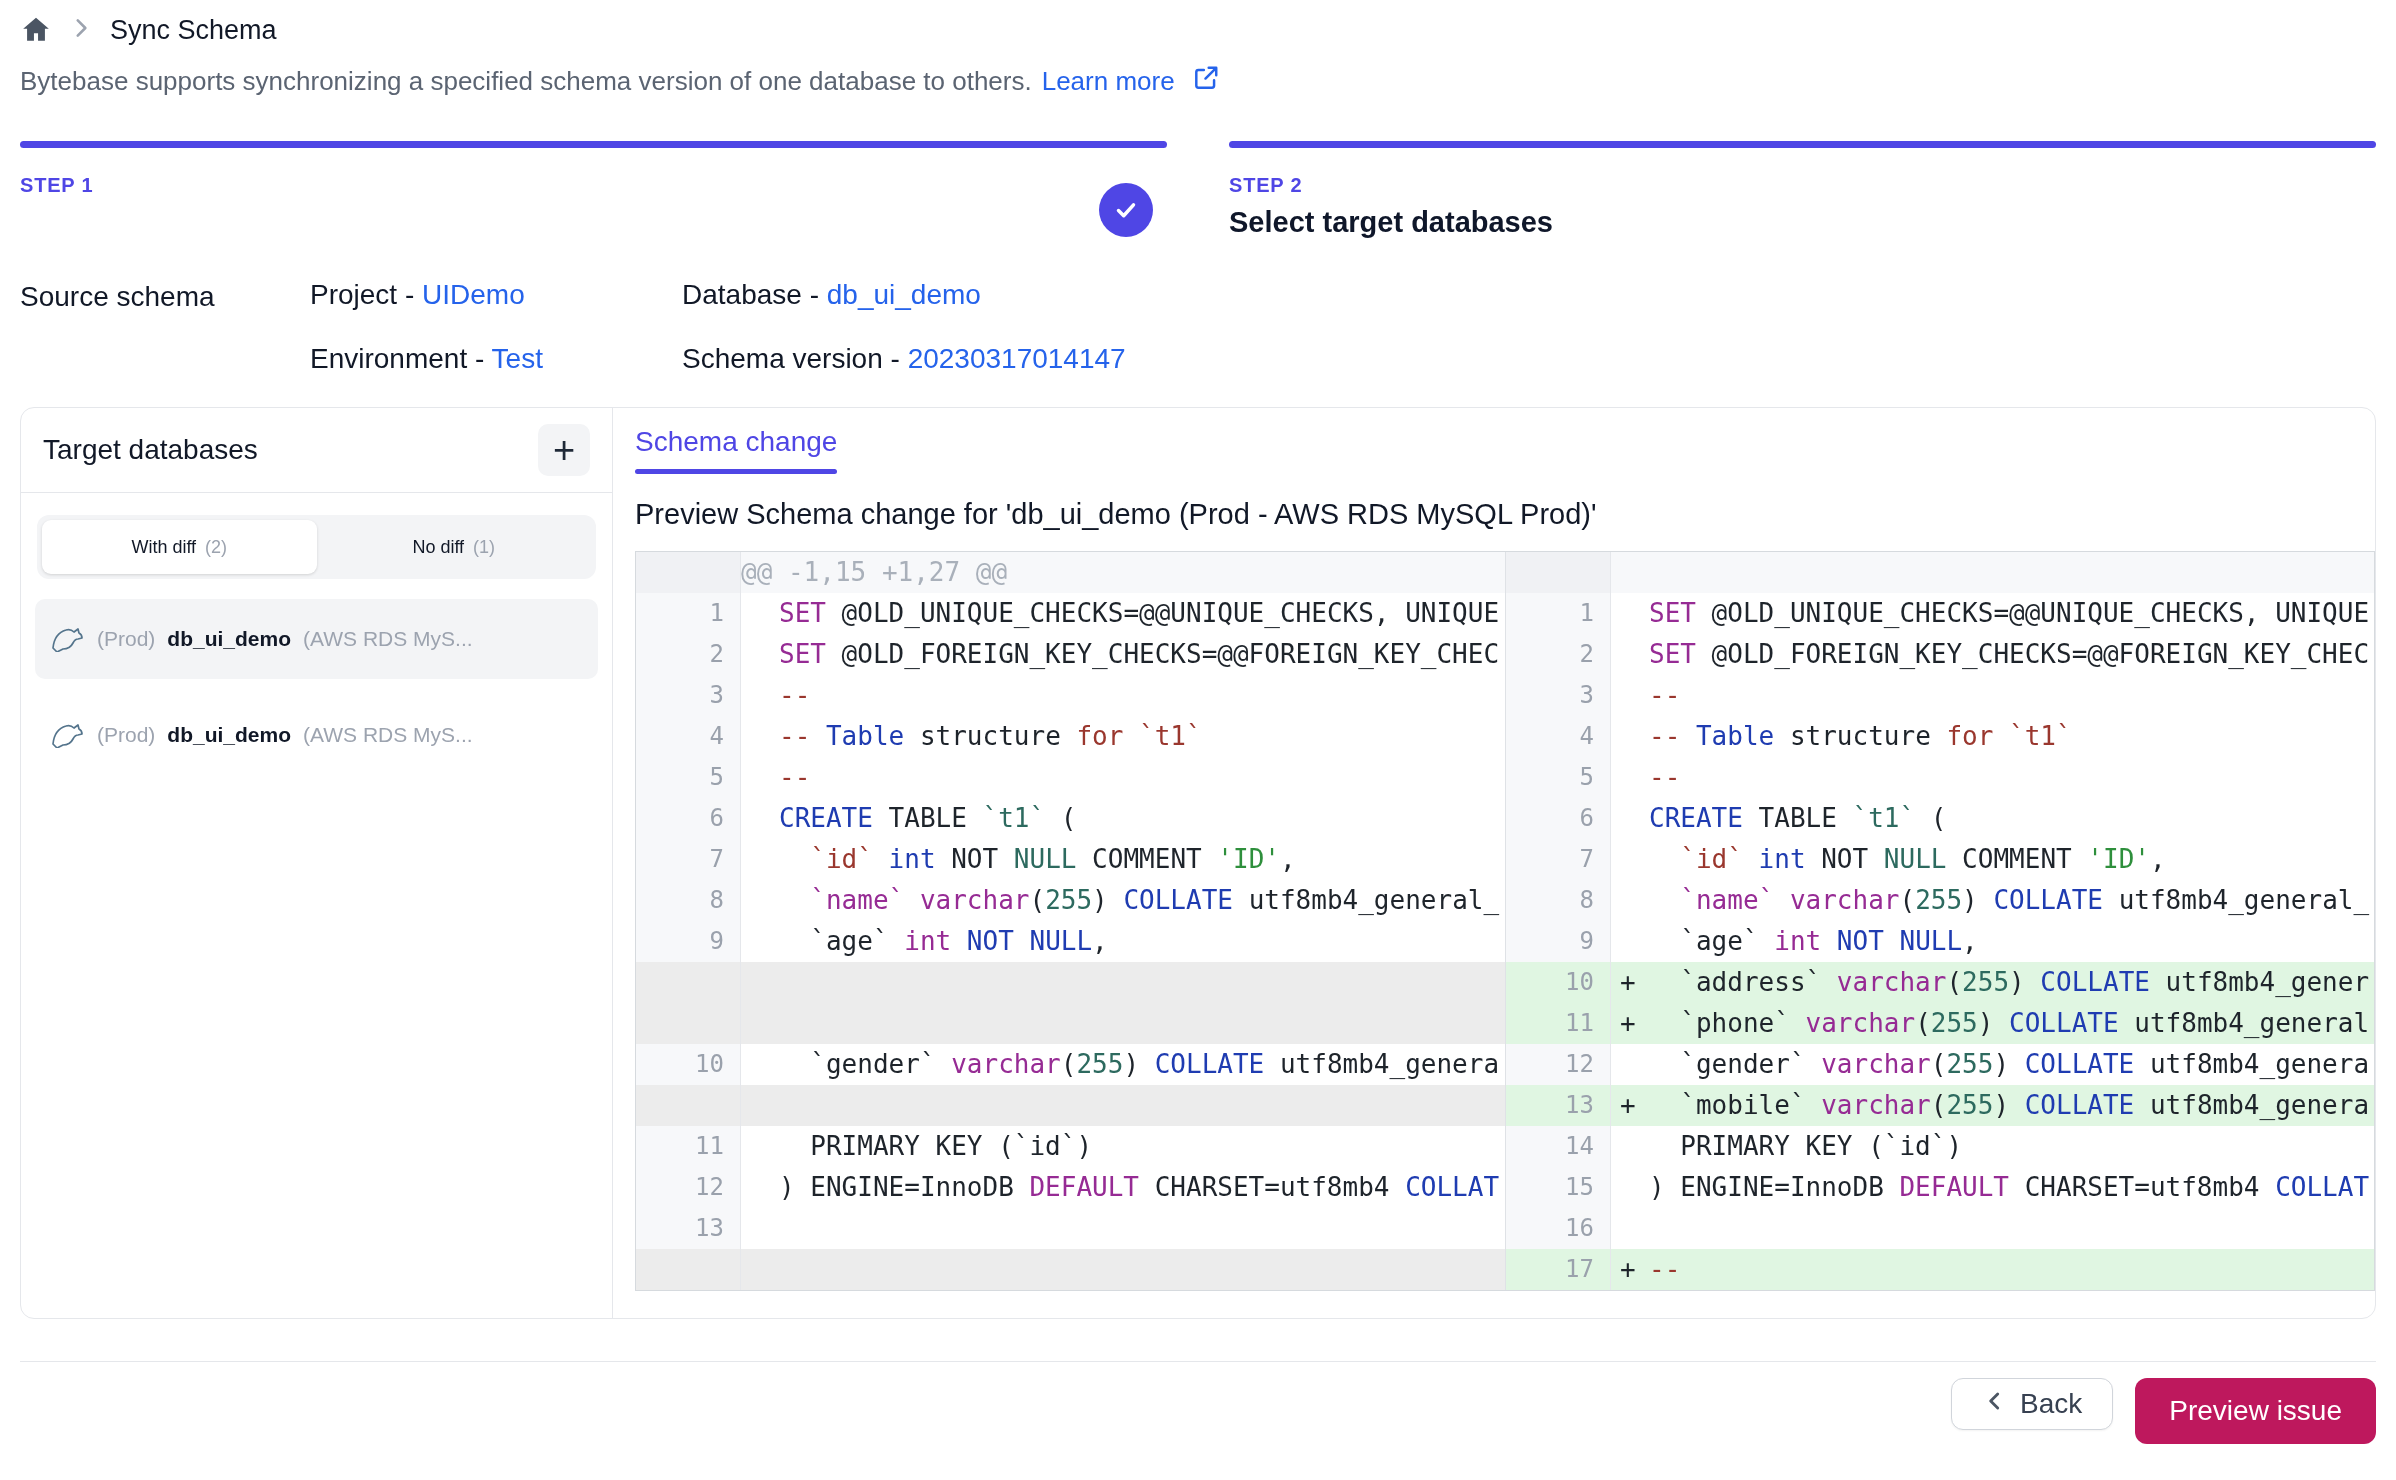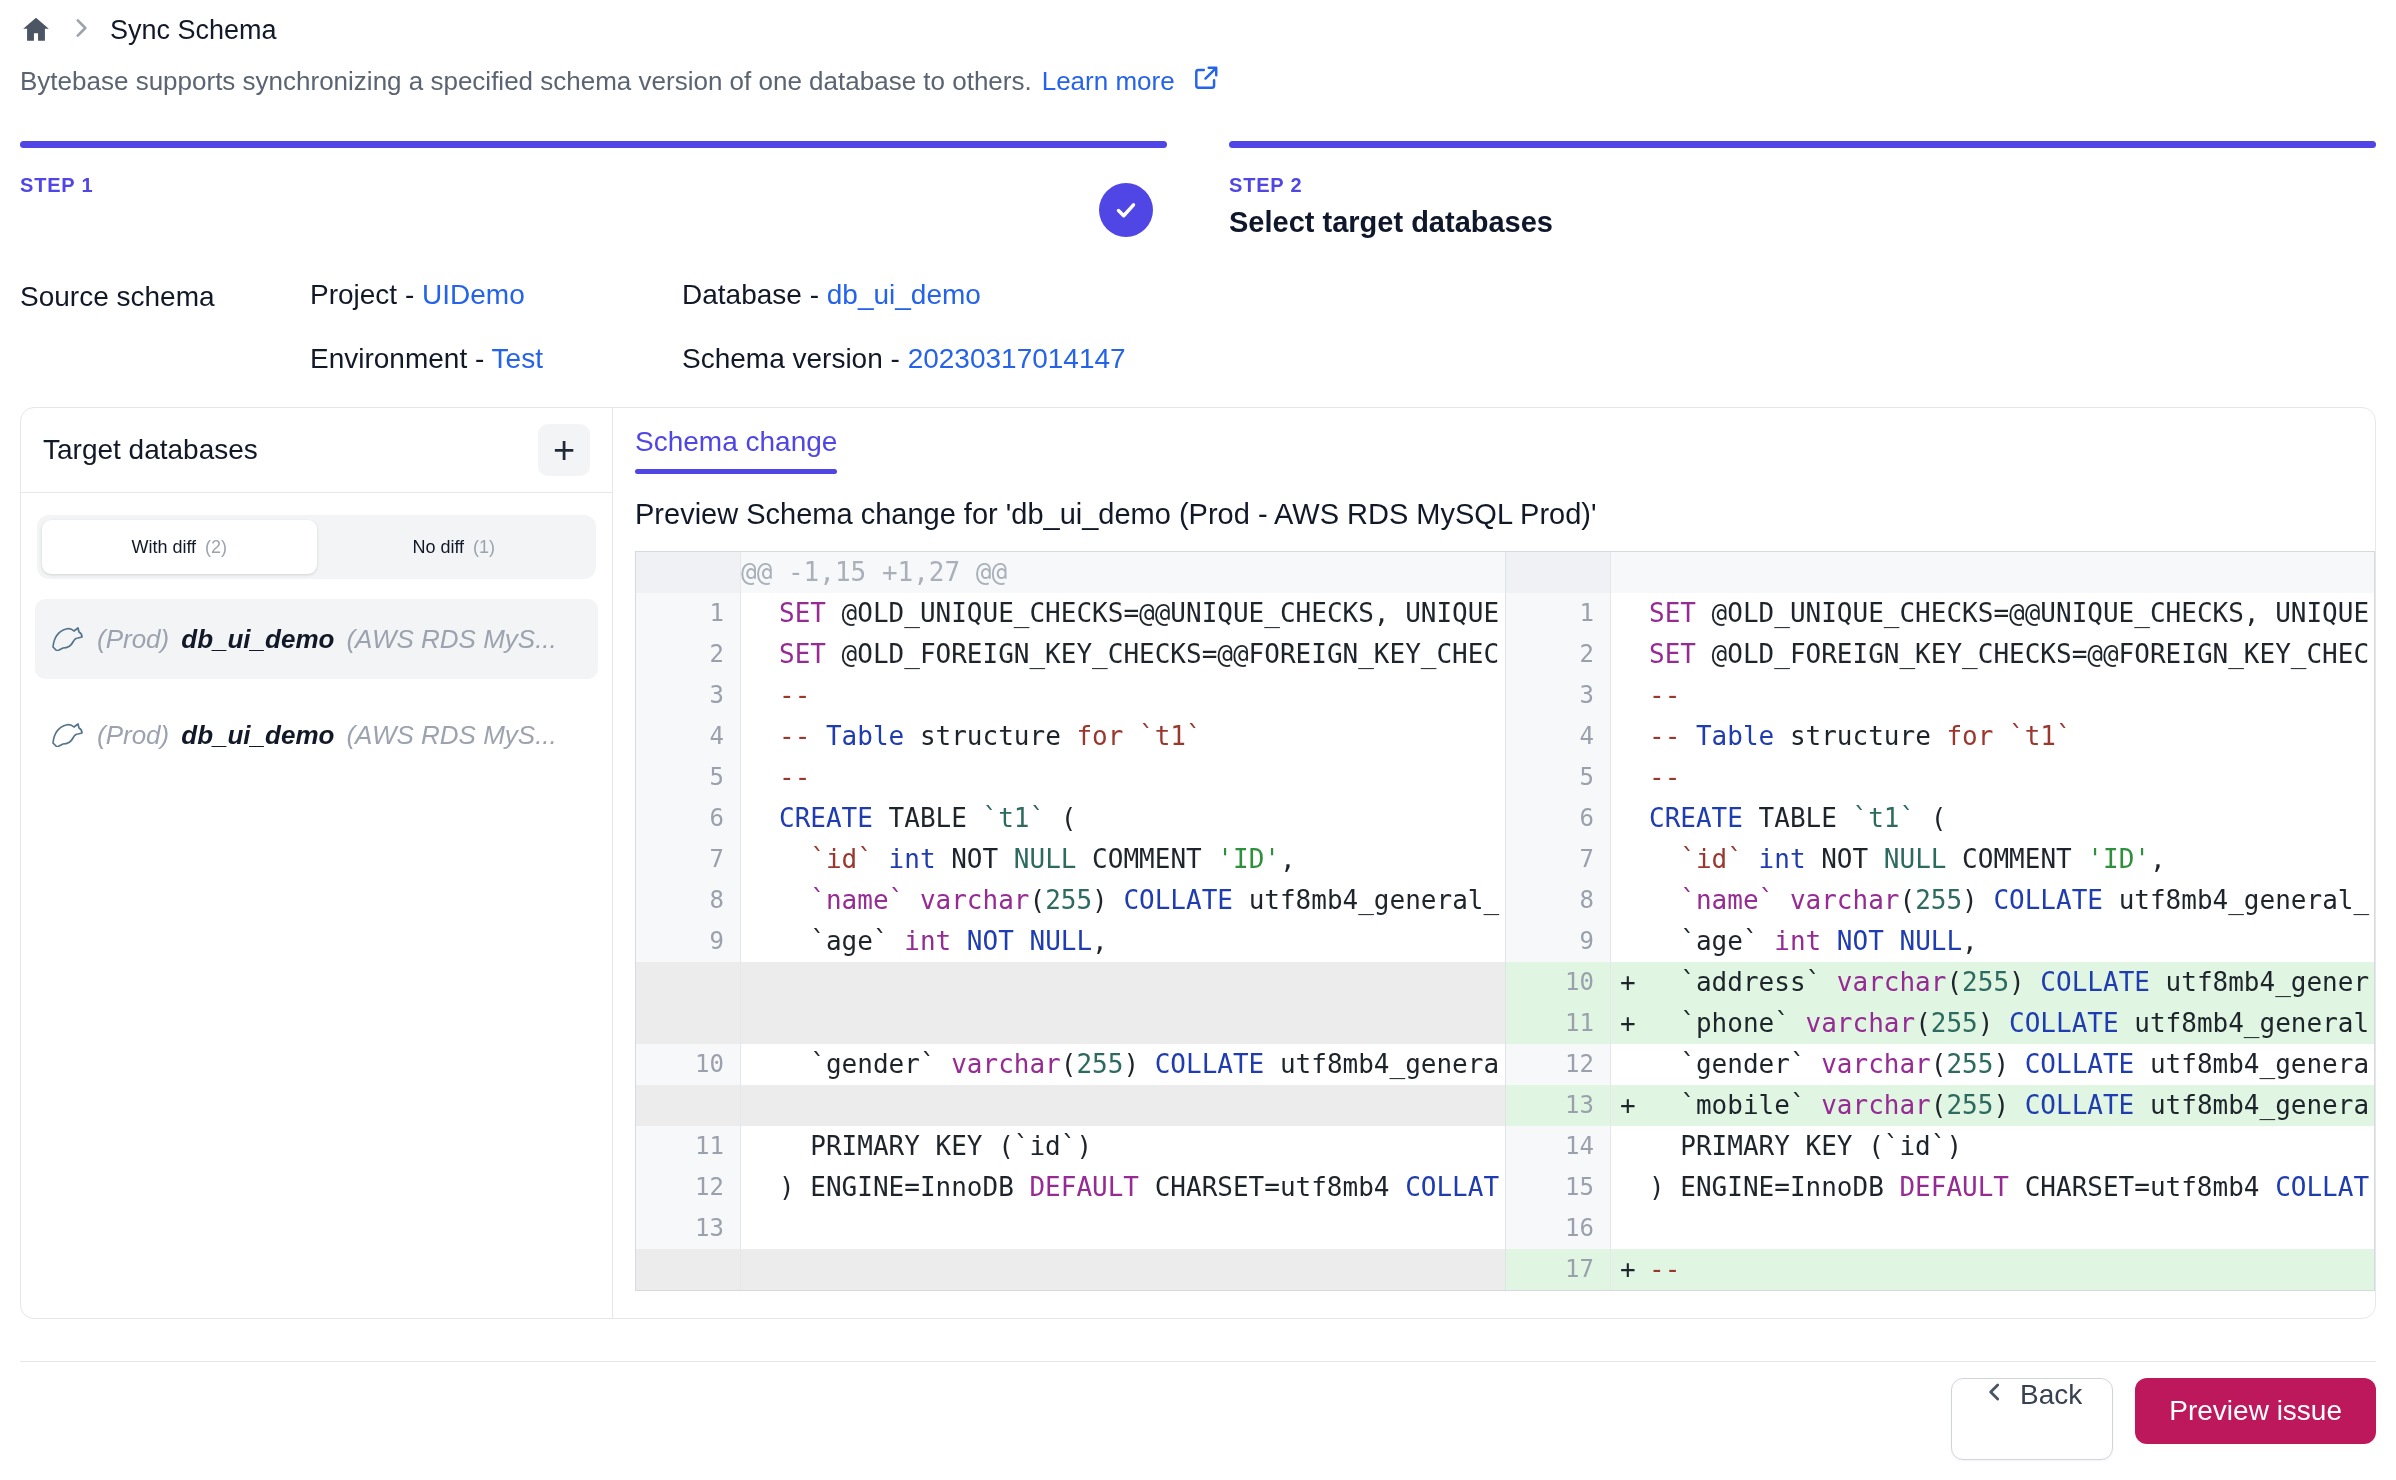--- a/index.html
+++ b/index.html
@@ -42,21 +42,21 @@
   .panel-title { font-size:28px; font-weight:500; color:#111827; }
   .add-btn { width:52px; height:52px; border-radius:10px; background:#f3f4f6; border:none; cursor:pointer;
     display:flex; align-items:center; justify-content:center; font-size:38px; font-weight:300; color:#1f2937; line-height:1; }
   .seg { margin:22px 16px 0; background:#f3f4f6; border-radius:12px; padding:5px; display:flex; height:64px; }
   .seg-btn { flex:1; display:flex; align-items:center; justify-content:center; gap:9px; font-size:18px;
     border:none; background:transparent; border-radius:9px; cursor:pointer; color:#111827; font-weight:500; }
   .seg-btn.active { background:#fff; box-shadow:0 1px 3px rgba(0,0,0,.14); }
   .seg-count { color:#9ca3af; font-weight:400; }
   .db-list { margin:20px 14px; display:flex; flex-direction:column; gap:16px; }
   .db-item { display:flex; align-items:center; gap:12px; padding:0 14px; height:80px; border-radius:10px;
-    font-size:26px; cursor:pointer; white-space:nowrap; overflow:hidden;font-style:italic; }
+    font-size:21px; cursor:pointer; white-space:nowrap; overflow:hidden; }
   .db-item.selected { background:#f3f4f6; }
   .db-env { color:#9ca3af; }
   .db-name { color:#111827; font-weight:600; }
   .db-inst { color:#9ca3af; overflow:hidden; }
 
   
   .right-content { flex:1; min-width:0; padding:18px 0 0 22px; display:flex; flex-direction:column; }
   .tabs { display:flex; gap:49px; font-size:28px; }
   .tab { padding-bottom:16px; position:relative; color:#111827; cursor:pointer; font-weight:500; }
   .tab.active { color:#4f46e5; }
@@ -75,21 +75,21 @@
   .drow.add, .drow.add .gut { background:#e0f6e2; }
   .drow.hunk { background:#f7f8fa; }
   .drow.hunk .gut { background:#f0f1f4; }
   .drow.hunk .code { margin-left:-38px; }
   .tk-k { color:#962b94; } .tk-b { color:#1f3cb1; } .tk-t { color:#2d6a5f; }
   .tk-r { color:#9a372e; } .tk-g { color:#2e8f3c; } .tk-n { color:#1e242b; } .tk-h { color:#a9b0ba; }
 
   
   .footer-sep { margin-top:42px; border-top:1px solid #e5e7eb; }
   .footer { display:flex; justify-content:flex-end; gap:22px; padding-top:16px; }
-  .btn-back { display:flex; gap:12px; padding:0 30px; height:82px; border:1px solid #d1d5db;
+  .btn-back { display:flex; align-items:center; gap:12px; padding:0 30px; height:52px; border:1px solid #d1d5db;
     border-radius:12px; background:#fff; font-size:28px; color:#374151; cursor:pointer; box-shadow:0 1px 2px rgba(0,0,0,.05); }
   .btn-primary { height:66px; padding:0 34px; background:#be185d; color:#fff; border:none; border-radius:12px;
     font-size:28px; font-weight:500; cursor:pointer; }
 </style>
 </head>
 <body>
 
 <div class="page">
 
   <div class="breadcrumb">

